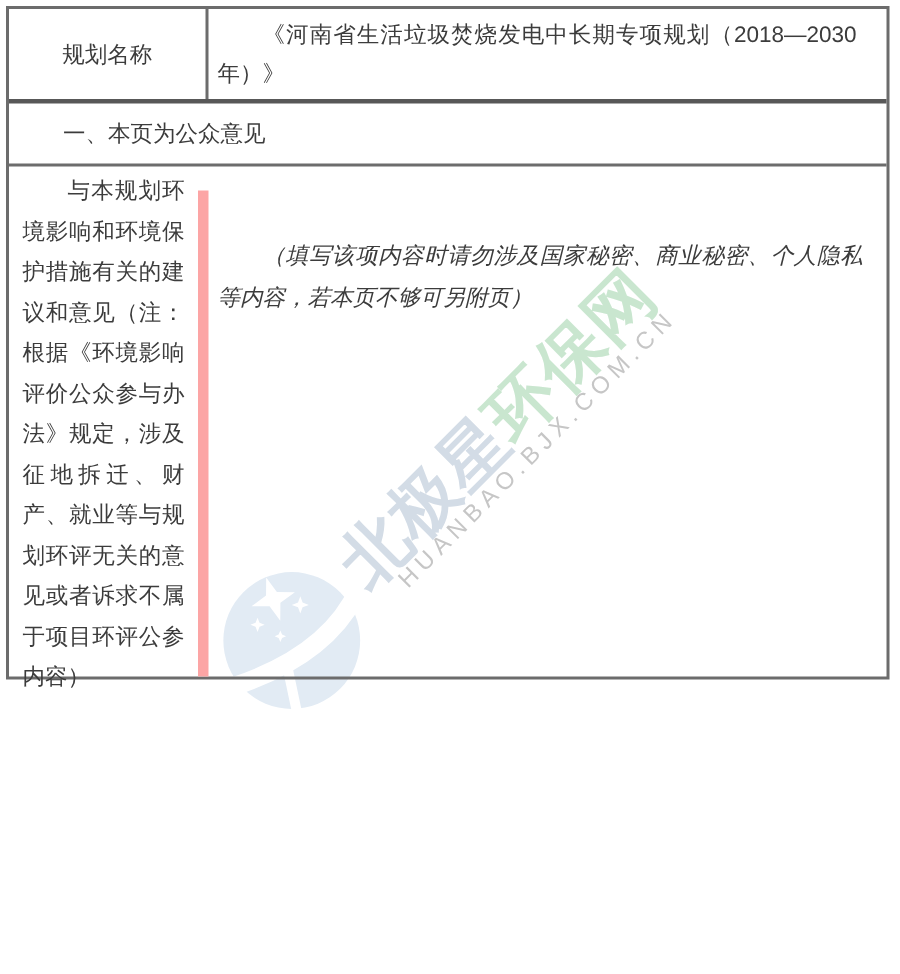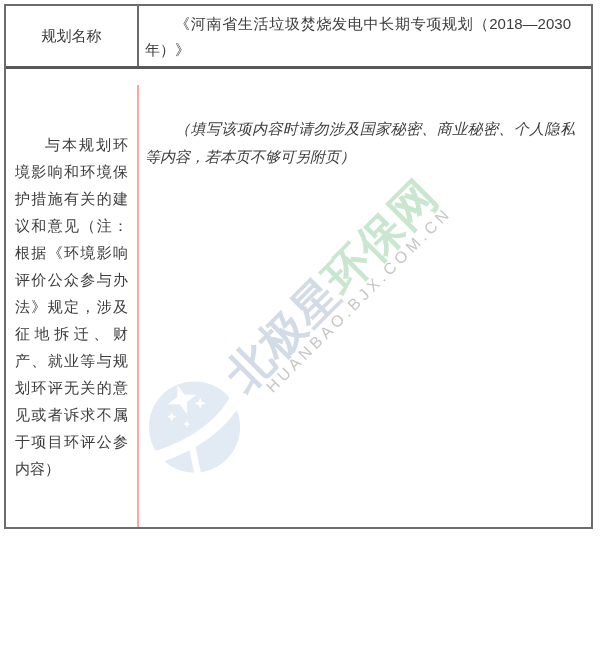--- a/index.html
+++ b/index.html
@@ -28,21 +28,21 @@
   .wm-url {
     position: absolute; left: 359px; top: 300px;
     transform: translate(-50%,-50%) rotate(-45deg);
     white-space: nowrap;
     font-size: 16px; letter-spacing: 4px; color: #c6c6c6;
   }
 
   
   .doc-table {
     position: absolute; left: 4px; top: 4px;
-    width: 589px; height: 525px;
+    width: 589px; height: 449px;
     border: 2px solid #6c6c6c;
     display: flex; flex-direction: column;
     background: transparent;
     z-index: 1;
     justify-content: flex-end;
   }
   .row1 { flex: 0 0 63px; display: flex; border-bottom: 3px solid #585858; }
   .label-cell {
     flex: 0 0 133px; border-right: 2px solid #6c6c6c;
     display: flex; align-items: center; justify-content: center;
@@ -52,21 +52,21 @@
   .value-cell p { text-indent: 2em; font-size: 15px; line-height: 26px; text-align: justify; }
 
   .row2 {
     flex: 0 0 42px; border-bottom: 2px solid #6c6c6c;
     display: flex; align-items: center;
     padding-left: 36px; font-size: 15px;
   }
 
   .row3 { flex: 1; display: flex; min-height: 0; }
   .left-cell {
-    flex: 0 0 133px; border-right: 2px solid #fca5a5;
+    flex: 0 0 133px; border-right: 7px solid #fca5a5;
     padding: 0 9px;
     display: flex; align-items: center; margin-top: 16px;
   }
   .left-cell p { text-indent: 2em; font-size: 15px; line-height: 27px; text-align: justify; }
   .right-cell { flex: 1; padding: 46px 16px 0 6px; font-style: italic; }
   .right-cell p { text-indent: 2em; font-size: 15px; line-height: 28px; text-align: justify; }
 </style>
 </head>
 <body>
 
@@ -92,20 +92,23 @@
 
     <div class="row1">
       <div class="label-cell">
         <span>规划名称</span>
       </div>
       <div class="value-cell">
         <p>《河南省生活垃圾焚烧发电中长期专项规划（2018—2030年）》</p>
       </div>
     </div>
 
+    <div class="row2">
+      <span>一、本页为公众意见</span>
+    </div>
 
     <div class="row3">
       <div class="left-cell">
         <p>与本规划环境影响和环境保护措施有关的建议和意见（注：根据《环境影响评价公众参与办法》规定，涉及征地拆迁、财产、就业等与规划环评无关的意见或者诉求不属于项目环评公参内容）</p>
       </div>
       <div class="right-cell">
         <p>（填写该项内容时请勿涉及国家秘密、商业秘密、个人隐私等内容，若本页不够可另附页）</p>
       </div>
     </div>
 

